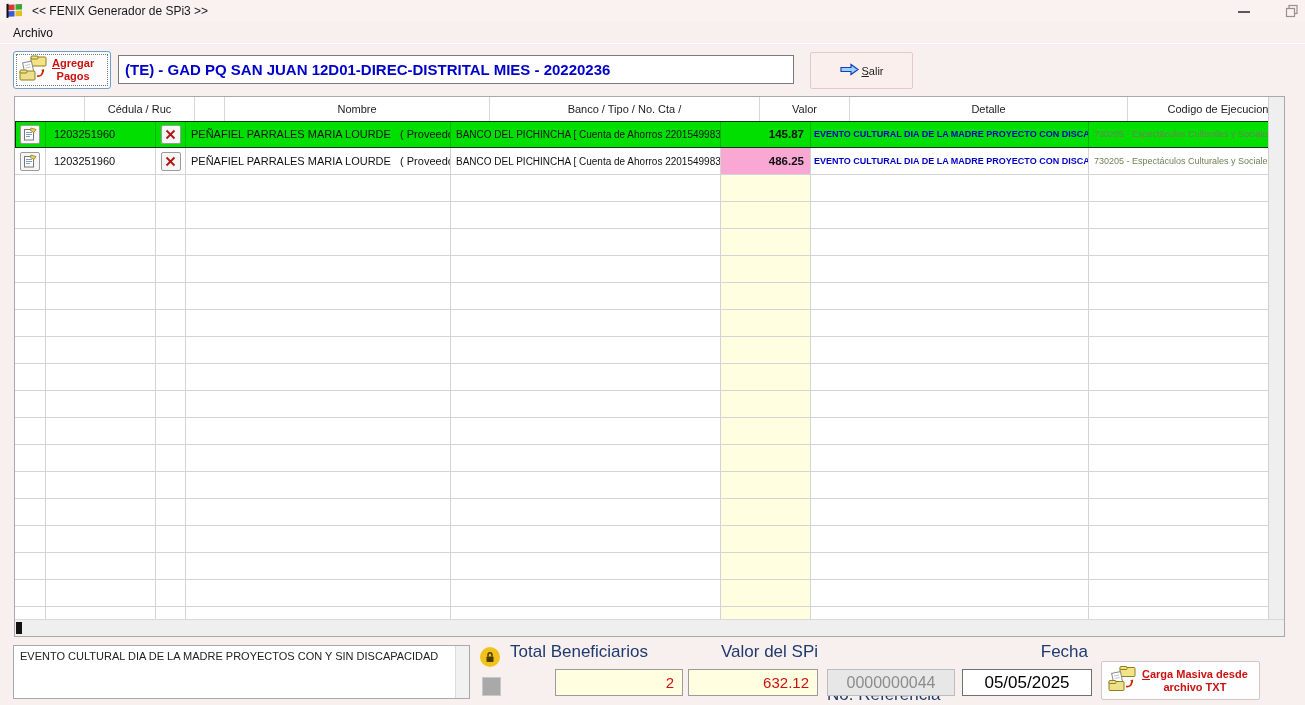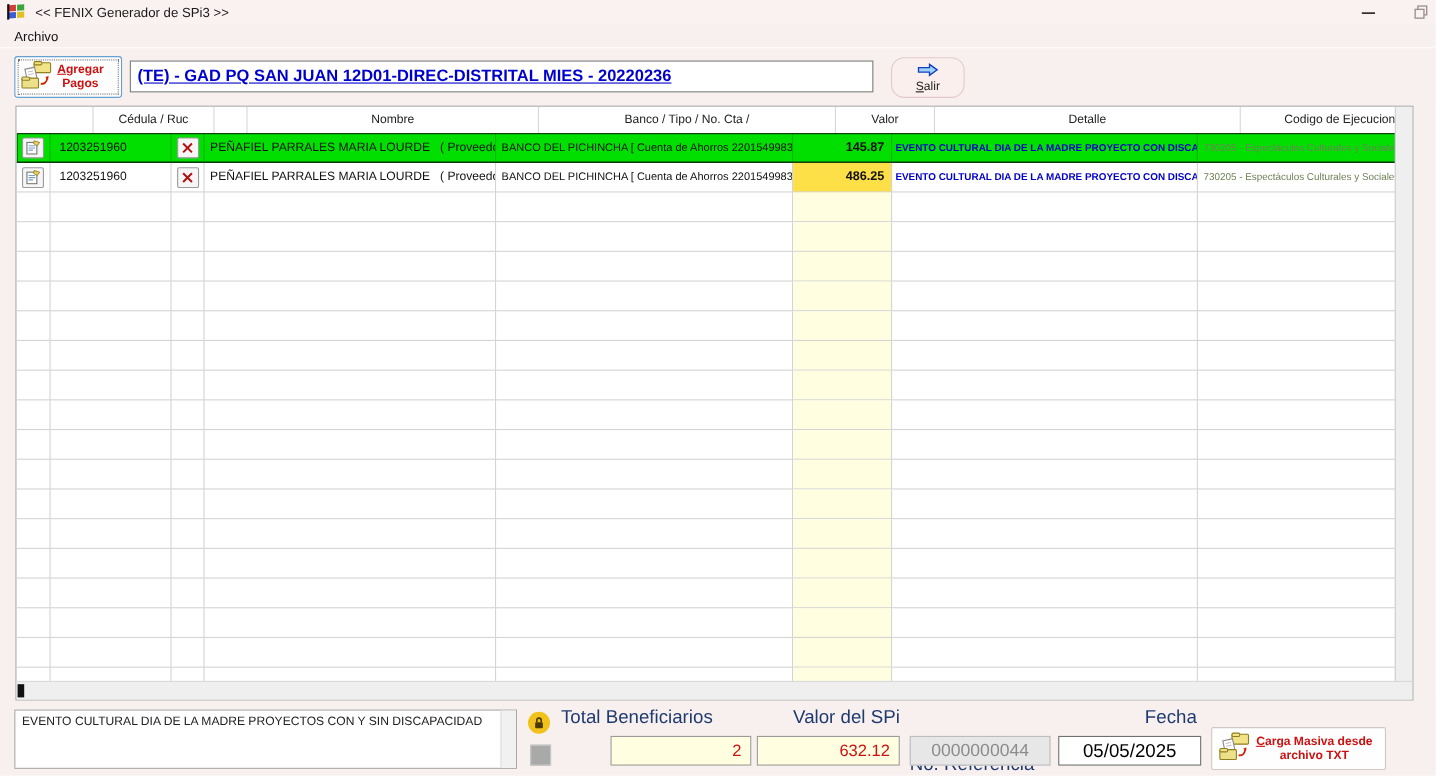--- a/index.html
+++ b/index.html
@@ -27,26 +27,25 @@
     display:flex;align-items:center;justify-content:flex-start;gap:4px;cursor:pointer;padding:0 4px;box-sizing:border-box;
   }
   .btn-red-label{font-size:11px;font-weight:bold;color:#cc1111;line-height:1.15;text-align:center;}
   .ul-first{display:block;}
   .ul-first::first-letter{text-decoration:underline;}
   .title-field{
     position:absolute;left:118px;top:11px;width:676px;height:29px;box-sizing:border-box;
     border:1px solid #7a7a7a;background:#ffffff;
     font-family:"Liberation Sans",sans-serif;font-size:15px;font-weight:bold;color:#0000cc;
     padding:0 6px;
-    text-decoration:underline;
   }
   .btn-salir{
-    position:absolute;left:810px;top:8px;width:67px;height:37px;
-    background:#fbefee;border:1px solid #e3caca;border-radius:12px;
-    display:flex;flex-direction:column;align-items:center;justify-content:center;cursor:pointer;
+    position:absolute;left:810px;top:8px;width:103px;height:37px;
+    background:#fbefee;border:1px solid #e3caca;border-radius:2px;
+    display:flex;flex-direction:row;align-items:center;justify-content:center;cursor:pointer;
     font-size:11px;color:#222;
   }
   
   .table-wrap{
     position:absolute;left:14px;top:96px;width:1271px;height:541px;box-sizing:border-box;
     background:#ffffff;border:1px solid #a9a9a9;overflow:hidden;
   }
   .grid-cols{display:grid;grid-template-columns:31px 110px 30px 265px 270px 90px 278px 180px;}
   .thead{height:24px;border-bottom:1px solid #c4c4c4;padding-left:39px;}
   .thead .hc{
@@ -236,21 +235,21 @@
       <span class="c-xbtn">
         <button class="mini-btn">
           <svg width="11" height="11" viewBox="0 0 11 11">
             <line x1="1.5" y1="1.5" x2="9.5" y2="9.5" stroke="#b01010" stroke-width="1.8"></line>
             <line x1="9.5" y1="1.5" x2="1.5" y2="9.5" stroke="#b01010" stroke-width="1.8"></line>
           </svg>
         </button>
       </span>
       <span class="c-nombre">PEÑAFIEL PARRALES MARIA LOURDE   ( Proveedor )</span>
       <span class="c-banco">BANCO DEL PICHINCHA [ Cuenta de Ahorros 2201549983 ]</span>
-      <span class="c-valor" style="background:#fde047">486.25</span>
+      <span class="c-valor" style="background:#f9a8d4">486.25</span>
       <span class="c-detalle">EVENTO CULTURAL DIA DE LA MADRE PROYECTO CON DISCAPACIDAD</span>
       <span class="c-codigo">730205 - Espectáculos Culturales y Sociales</span>
     </div>
 
     <div class="trow grid-cols">
       <span></span>
         <span></span>
       <span></span>
         <span></span>
       <span></span>

